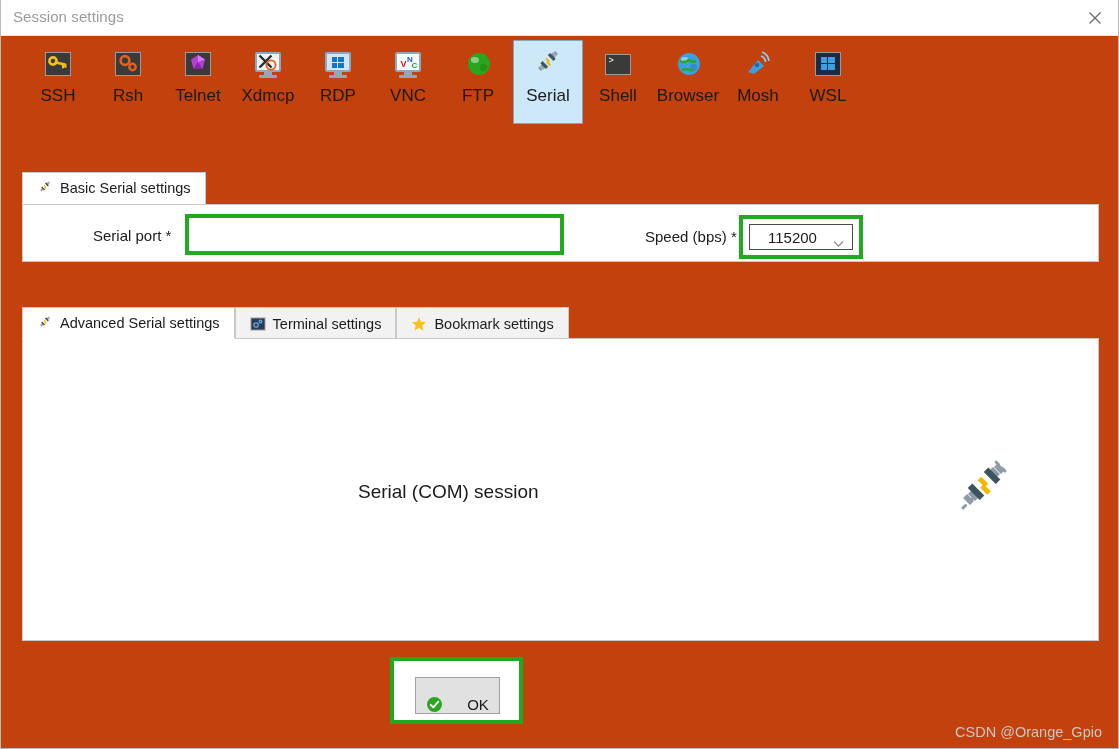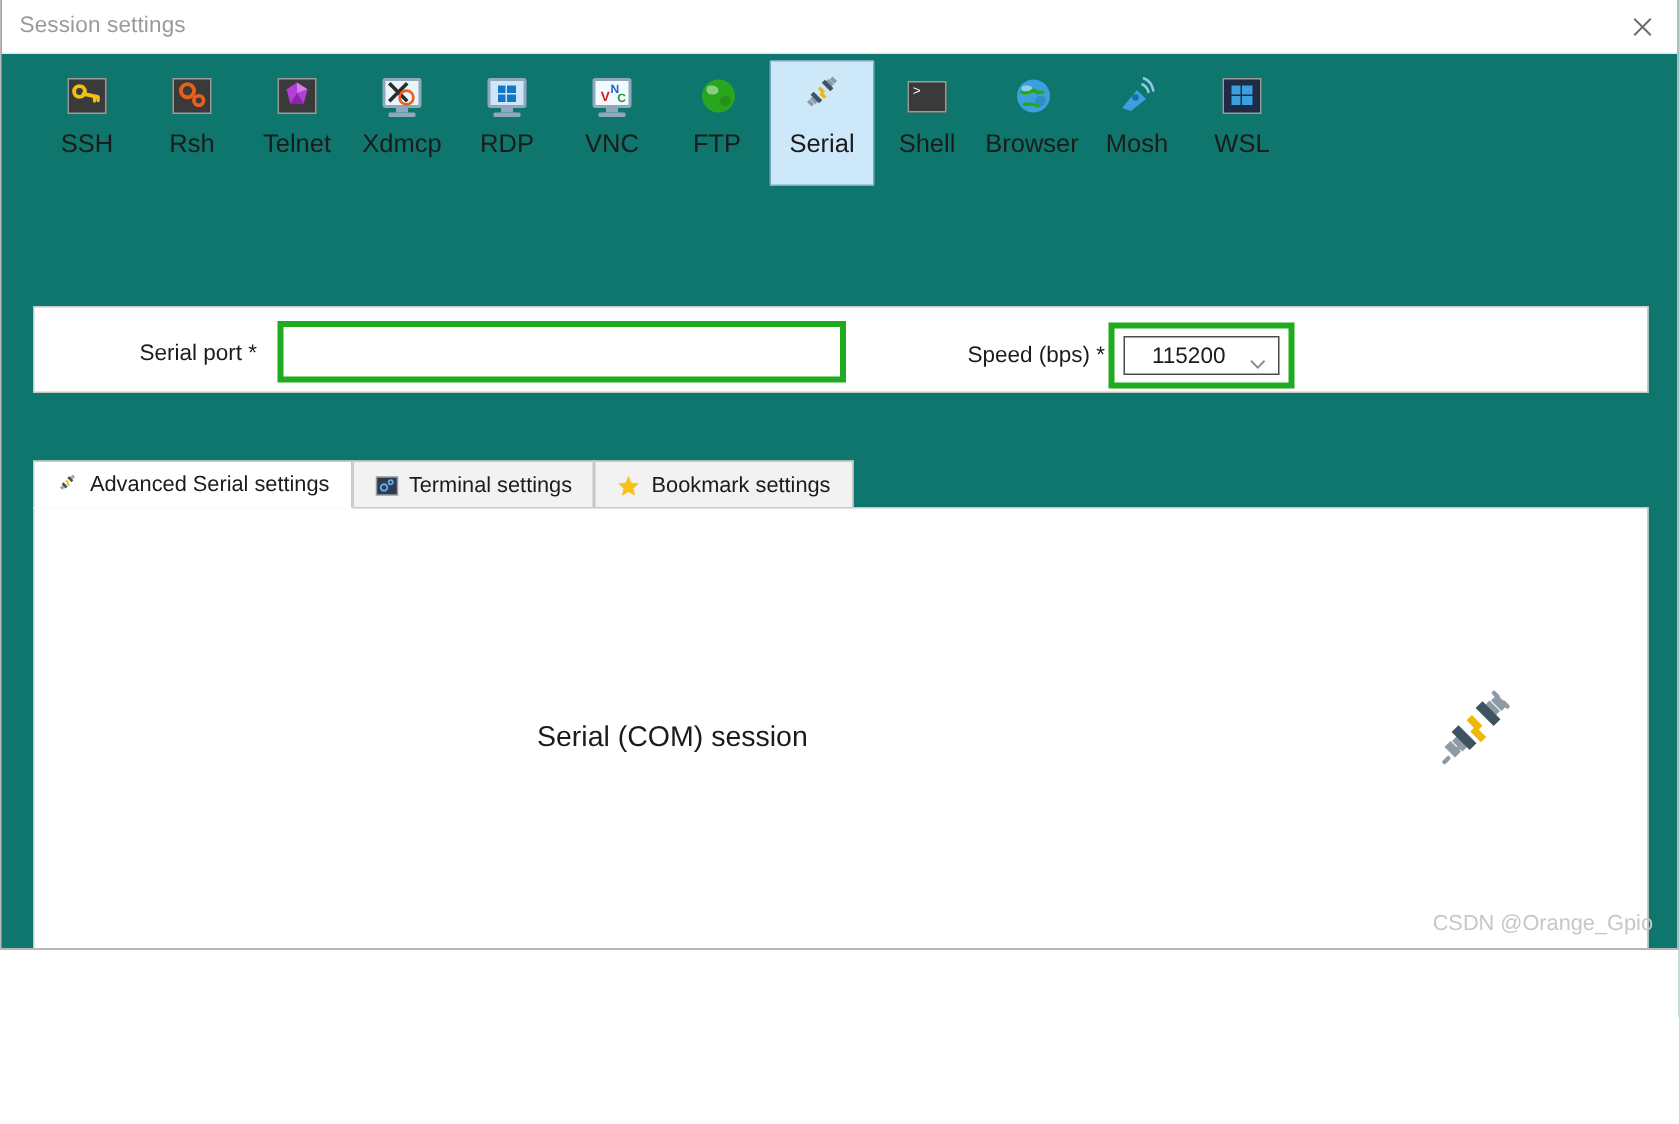--- a/index.html
+++ b/index.html
@@ -5,22 +5,22 @@
   * { box-sizing: border-box; }
   html, body {
     margin: 0; padding: 0;
     width: 1119px; height: 749px;
     overflow: hidden;
     background: #ffffff;
     font-family: "Liberation Sans", sans-serif;
   }
   #dialog {
     position: relative;
-    width: 1119px; height: 633px;
-    background: #0f766e;
+    width: 1119px; height: 749px;
+    background: #c2410c;
     border: 1px solid #b9b9b9;
     border-top: none;
     overflow: hidden;
   }
 
   
   #titlebar {
     position: relative;
     height: 36px;
     background: #ffffff;
@@ -237,21 +237,21 @@
     left: 389px; top: 657px;
     width: 133px; height: 67px;
     border: 4px solid #1faa1f;
     background: #ffffff;
   }
   .dlg-button {
     position: absolute;
     height: 37px;
     background: #e1e1e1;
     border: 1px solid #a0a0a0;
-    display: flex; align-items: flex-start; justify-content: center;
+    display: flex; align-items: flex-end; justify-content: center;
     gap: 24px;
     font-size: 15px; color: #1b1b1b;
     cursor: pointer;
   }
   #ok-button { left: 414px; top: 677px; width: 85px; }
   #cancel-button { left: 610px; top: 678px; width: 97px; }
   .badge-icon { width: 17px; height: 17px; flex: 0 0 17px; }
 
   #watermark {
     position: absolute;
@@ -422,20 +422,37 @@
           <rect x="16" y="9" width="7" height="6" fill="#3aa0e0"></rect>
           <rect x="9" y="16" width="6" height="6" fill="#3aa0e0"></rect>
           <rect x="16" y="16" width="7" height="6" fill="#3aa0e0"></rect>
         </svg>
       </div>
       <div class="type-label">WSL</div>
     </div>
 
   </div>
 
+  <div class="tabstrip" style="left:21px; top:172px;">
+    <div class="tab active">
+      <span class="tab-icon">
+        <svg width="16" height="16" viewBox="0 0 64 64">
+          <path d="M41 9 L48 16 L43 21 L36 14 Z" fill="#8e9ba6"></path>
+          <path d="M46 6 L52 12 L48.5 15.5 L42.5 9.5 Z" fill="#8e9ba6"></path>
+          <rect x="31.5" y="15" width="16" height="6" transform="rotate(45 39.5 18)" fill="#3d5360"></rect>
+          <path d="M23 43 L16 36 L21 31 L28 38 Z" fill="#8e9ba6"></path>
+          <path d="M18 46 L12 40 L15.5 36.5 L21.5 42.5 Z" fill="#8e9ba6"></path>
+          <rect x="16.5" y="31" width="16" height="6" transform="rotate(45 24.5 34)" fill="#3d5360"></rect>
+          <rect x="27" y="22" width="9" height="4.5" transform="rotate(45 31.5 24)" fill="#f2b705"></rect>
+          <rect x="29" y="29" width="9" height="4.5" transform="rotate(45 33.5 31)" fill="#f2b705"></rect>
+        </svg>
+      </span>
+      <span>Basic Serial settings</span>
+    </div>
+  </div>
 
   <div class="panel" id="basic-panel"></div>
 
   <div id="serial-port-label">
     <span>Serial port</span>
     <span class="req-star">*</span>
   </div>
 
   <div id="serial-port-highlight"></div>
 

